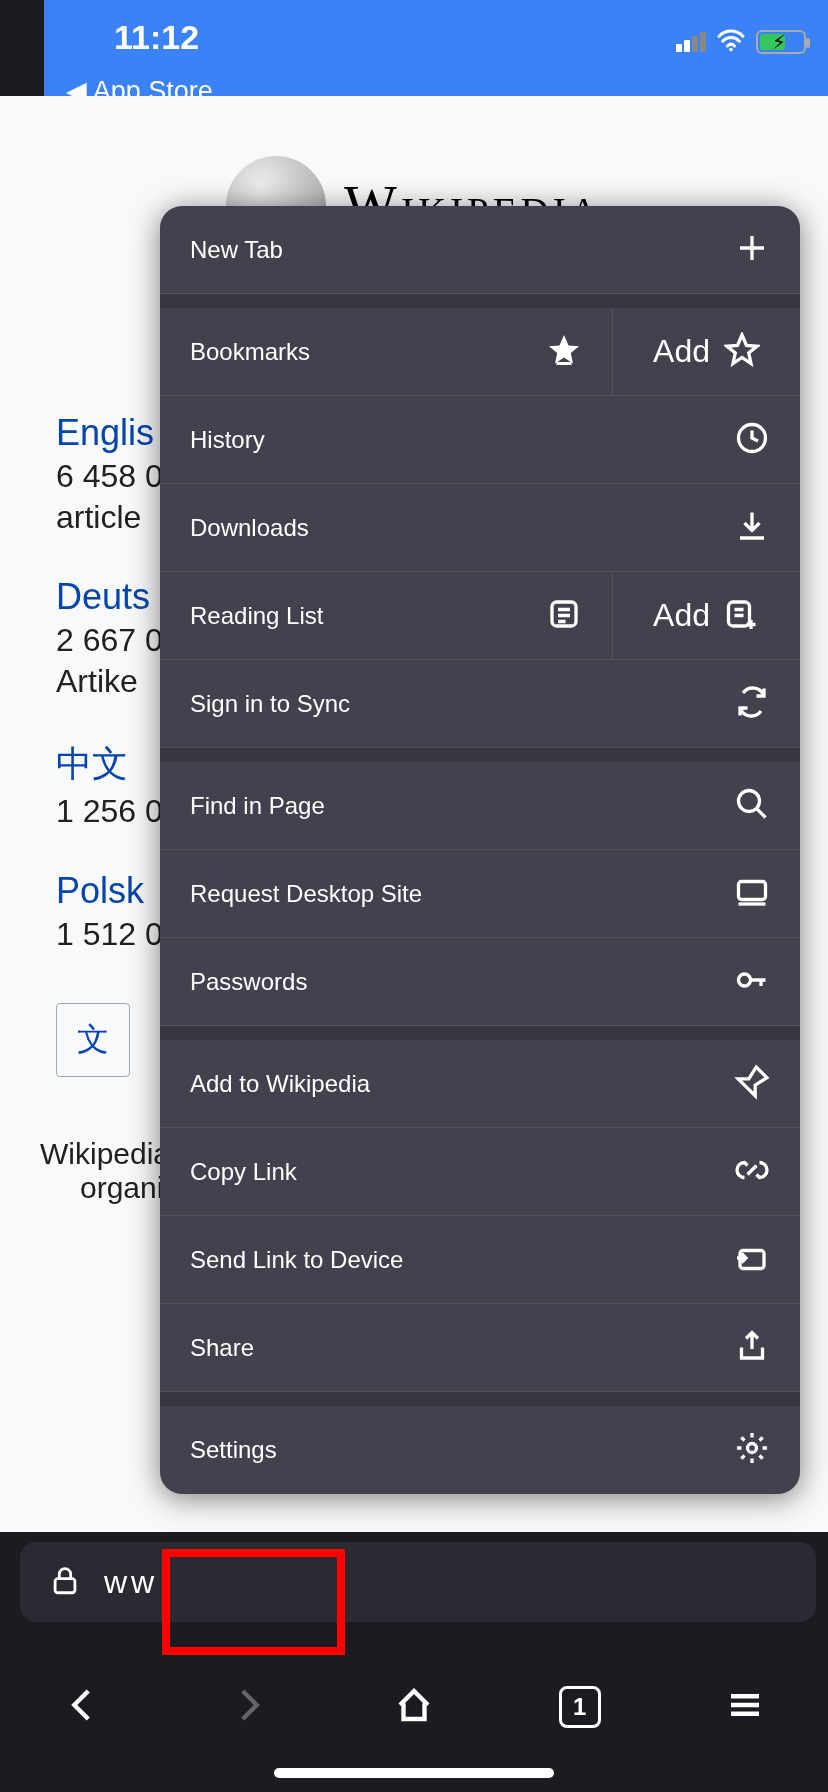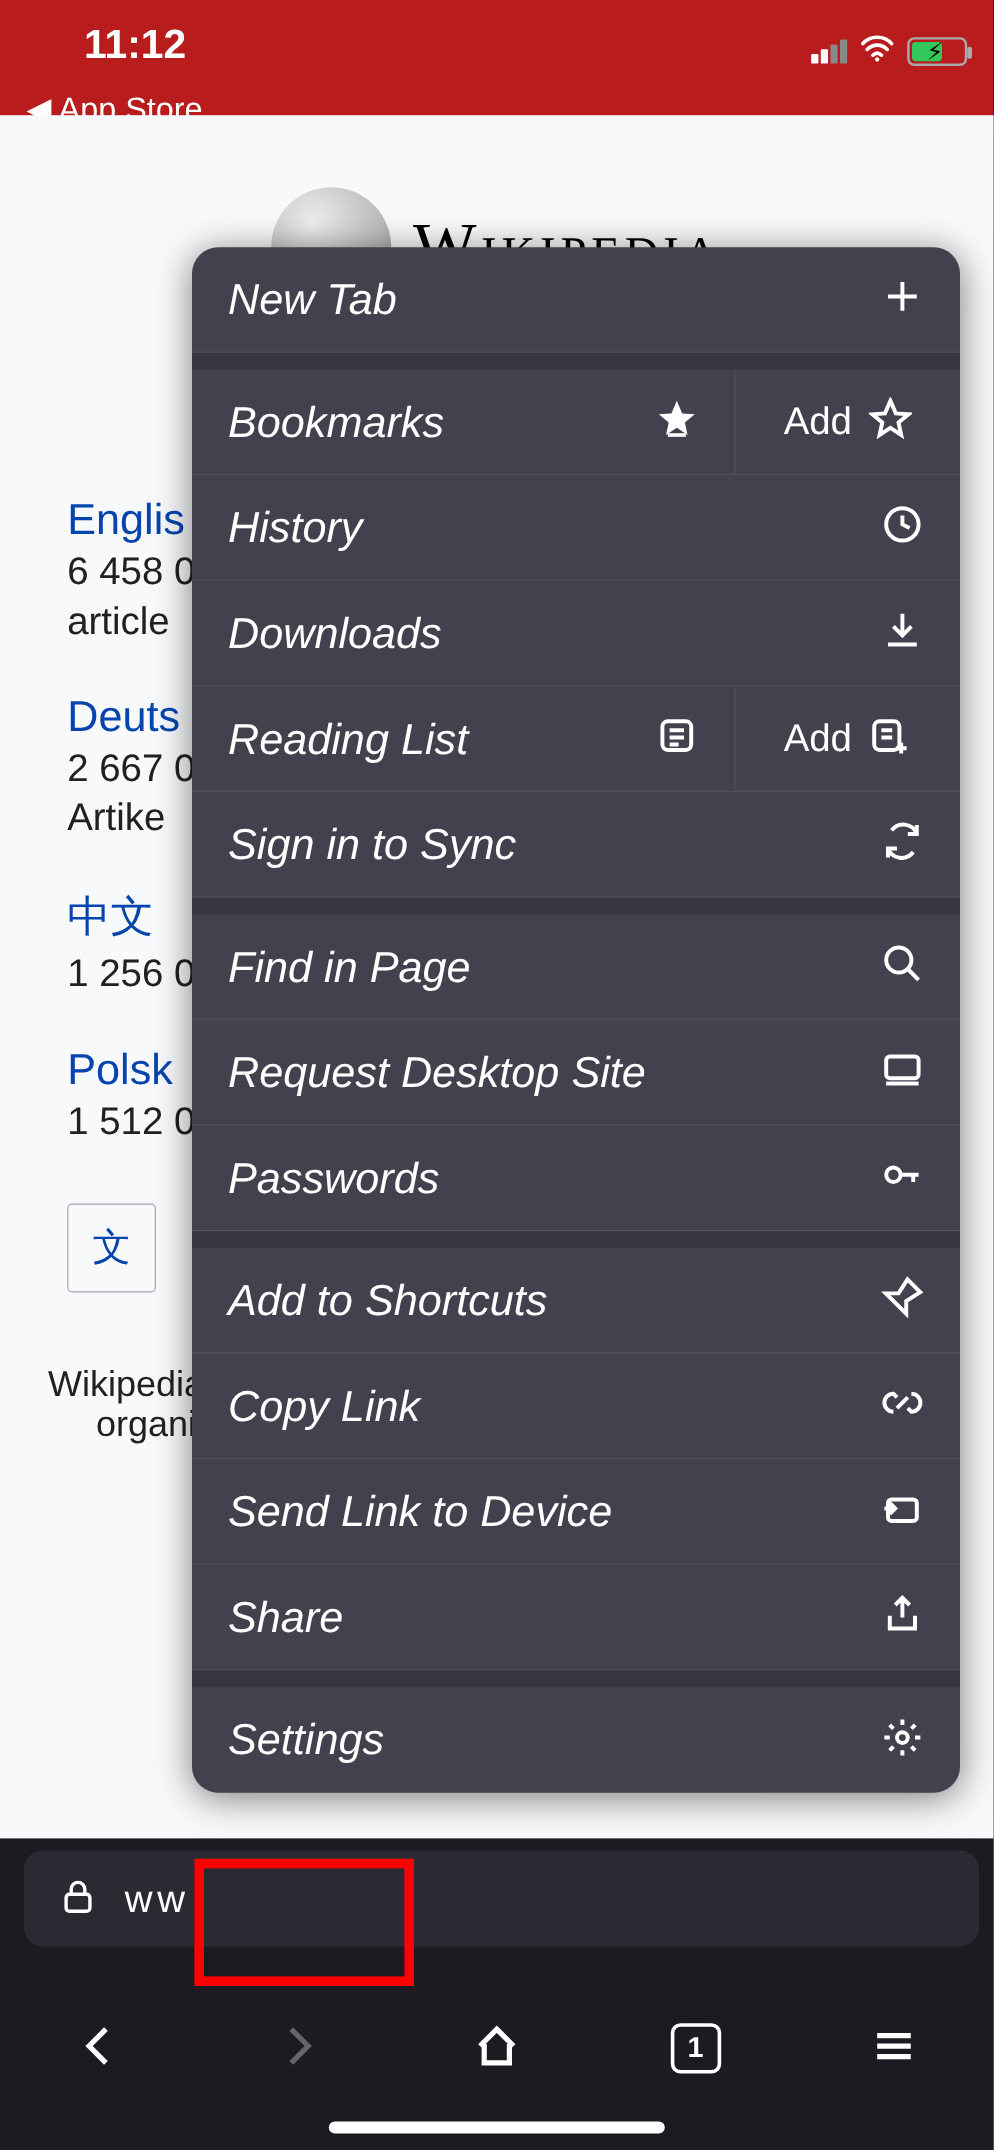--- a/index.html
+++ b/index.html
@@ -1,21 +1,22 @@
 <!DOCTYPE html>
 <html><head>
 <meta charset="utf-8">
 <style>
   * { margin: 0; padding: 0; box-sizing: border-box; }
   html, body { width: 828px; height: 1792px; font-family: -apple-system, Helvetica, Arial, sans-serif; background: #1c1b22; overflow: hidden; }
   .status-bar {
     height: 113px;
-    background: #b91c1c;
+    background: #3b82f6;
     color: #fff;
     position: relative;
+    margin-left: 44px;
   }
   .status-time {
     position: absolute;
     top: 18px;
     left: 70px;
     font-size: 34px;
     font-weight: 600;
   }
   .status-back {
     position: absolute;
@@ -184,21 +185,21 @@
   }
   .menu-cell-side {
     width:188px;
     height:100%;
     display:flex;
     align-items:center;
     justify-content:center;
     gap:14px;
     border-left:1px solid #52515c;
   }
-  .menu-label { font-size:36px;font-style:italic; }
+  .menu-label { font-size:24px; }
   .menu-label-side { font-size:32px; }
   .menu-icon svg { width:36px; height:36px; stroke:#fff; fill:none; stroke-width:2.2; }
   .menu-icon-fill svg { fill:#fff; stroke:none; }
 
   .highlight-box {
     position:absolute;
     border:8px solid #ff0000;
     pointer-events:none;
   }
 </style>
@@ -419,21 +420,21 @@
             <path d="M11 12 H21 M18 12 V16"></path>
           </svg>
       </span>
     </div>
   </div>
 
   <div class="menu-section-gap"></div>
 
   <div class="menu-row">
     <div class="menu-cell-main">
-      <span class="menu-label">Add to Shortcuts</span>
+      <span class="menu-label">Add to Wikipedia</span>
       <span class="menu-icon">
         <svg viewBox="0 0 24 24">
             <path d="M7 3 L17 3 L15 12 L20 17 L4 17 L9 12 Z" transform="rotate(45 12 12)"></path>
           </svg>
       </span>
     </div>
   </div>
 
   <div class="menu-row">
     <div class="menu-cell-main">

